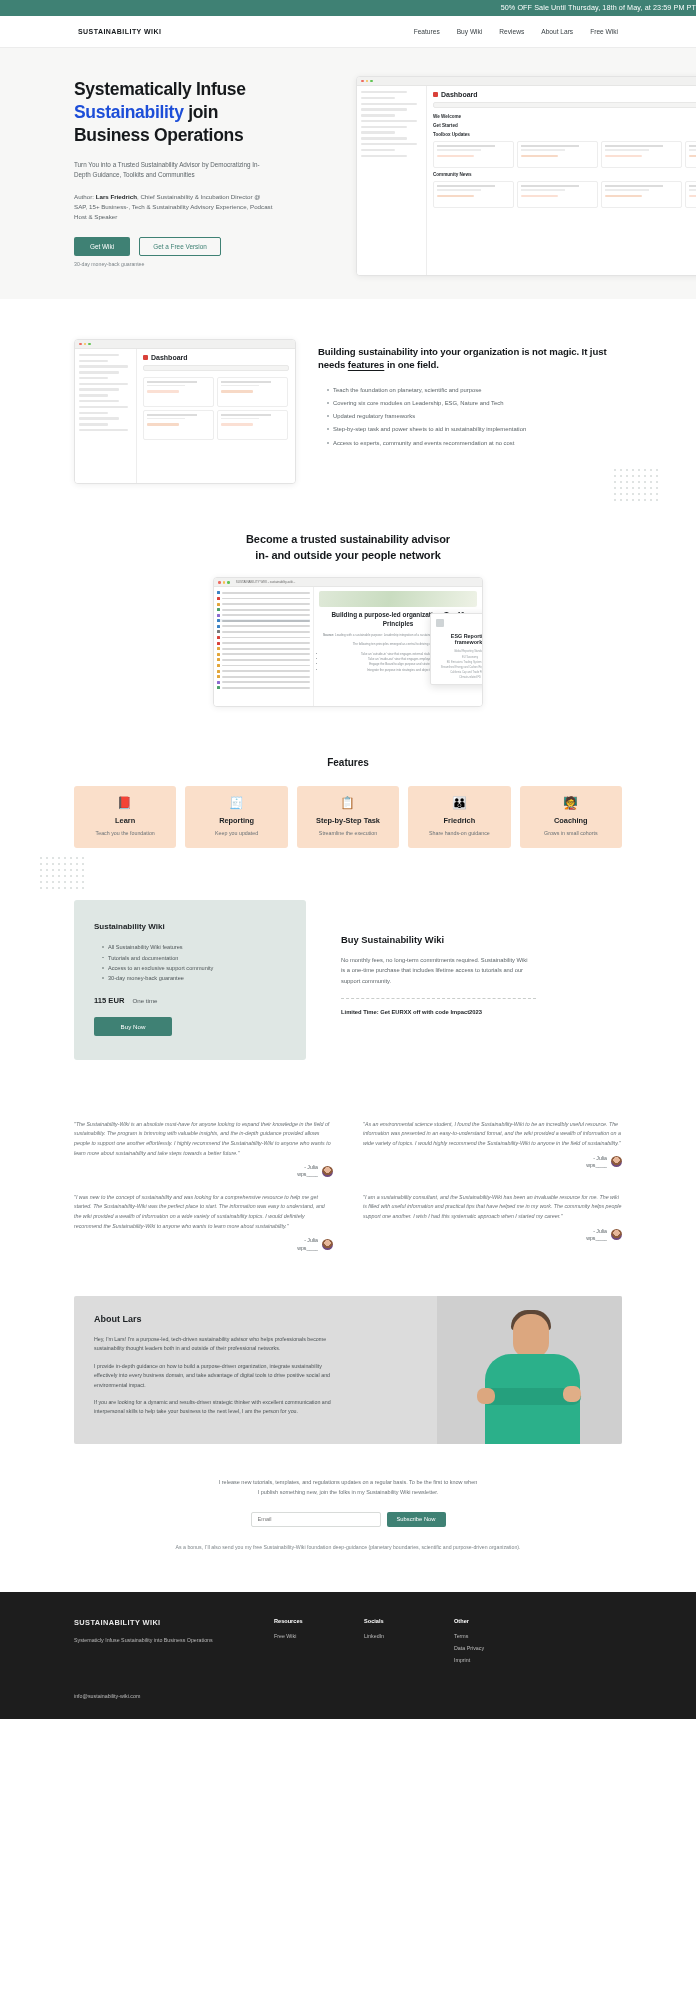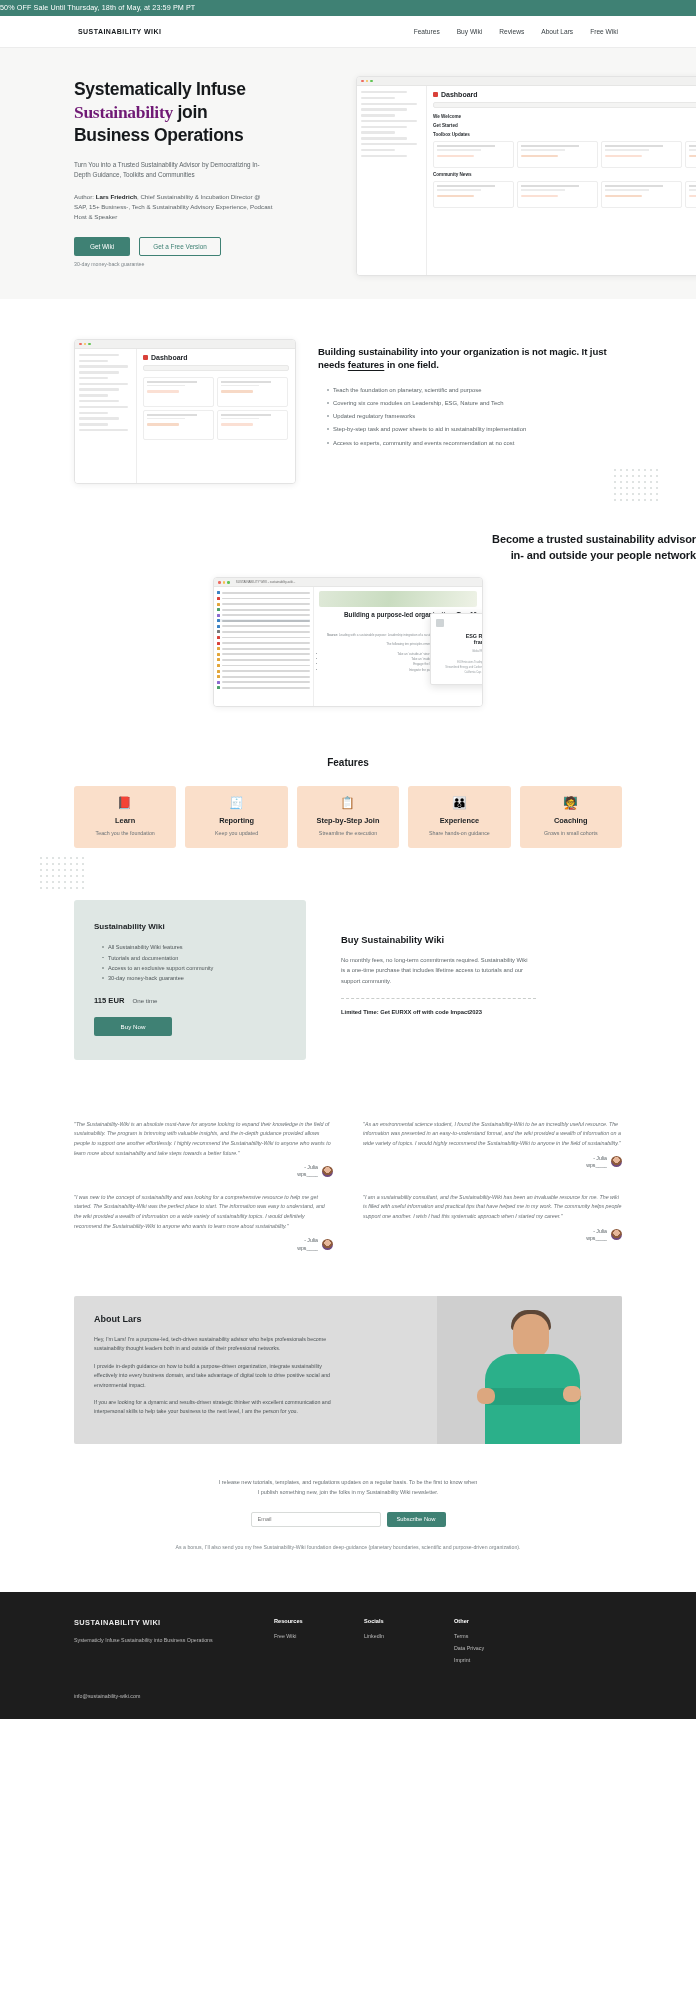--- a/index.html
+++ b/index.html
@@ -10,21 +10,21 @@
     color: #1f2328;
     -webkit-font-smoothing: antialiased;
   }
   .page { width: 696px; position: relative; overflow: hidden; }
 
   
   .promo-bar {
     background: #3f8174;
     color: #ffffff;
     font-size: 7.2px;
-    text-align: left;
+    text-align: right;
     padding: 3px 0 4px;
     letter-spacing: .1px;
   }
   
   .nav {
     height: 32px;
     background: #ffffff;
     display: flex;
     align-items: center;
     justify-content: space-between;
@@ -44,21 +44,21 @@
     min-height: 198px;
   }
   .hero-left { width: 275px; padding-left: 74px; }
   h1.hero-title {
     font-size: 17.5px;
     line-height: 1.32;
     letter-spacing: -.3px;
     font-weight: bold;
     color: #16191c;
   }
-  h1.hero-title .accent { color: #701a75; font-family: Liberation Serif, serif; }
+  h1.hero-title .accent { color: #1d4ed8; }
   .hero-sub {
     margin-top: 13px;
     font-size: 6.3px;
     line-height: 1.62;
     color: #5d6569;
     max-width: 205px;
   }
   .hero-author {
     margin-top: 11px;
     font-size: 6.2px;
@@ -147,21 +147,21 @@
   }
   .dotgrid {
     position: absolute; width: 48px; height: 38px;
     background-image: radial-gradient(#dfe3e2 1px, transparent 1px);
     background-size: 6px 6px;
   }
   .dg1 { right: 36px; top: 168px; }
   .dg2 { left: 38px; top: 336px; }
 
   
-  .advisor { padding: 12px 0 22px; text-align: right; position: relative; background: #fff; }
+  .advisor { padding: 12px 0 22px; text-align: center; position: relative; background: #fff; }
   h2.adv-title {
     font-size: 11px; line-height: 1.48; font-weight: bold; color: #16191c; letter-spacing: -.1px;
   }
   .advisor-shot { width: 270px; height: 130px; margin: 14px auto 0; position: relative; }
   .adv-body { display: flex; height: 121px; background: #fff; }
   .adv-side { width: 100px; border-right: 1px solid #eee; padding: 4px 3px; }
   .adv-row { display: flex; align-items: center; gap: 2px; margin-bottom: 2.6px; }
   .adv-sq { width: 3px; height: 3px; border-radius: .6px; flex: 0 0 3px; }
   .adv-line { height: 1.8px; background: #d8d8d8; border-radius: 1px; flex: 1; }
   .adv-main { flex: 1; padding: 4px 5px; position: relative; }
@@ -599,26 +599,26 @@
         <div class="feat-name">Learn</div>
         <div class="feat-desc">Teach you the foundation</div>
       </div>
       <div class="feat-card">
         <div class="feat-ico">🧾</div>
         <div class="feat-name">Reporting</div>
         <div class="feat-desc">Keep you updated</div>
       </div>
       <div class="feat-card">
         <div class="feat-ico">📋</div>
-        <div class="feat-name">Step-by-Step Join</div>
+        <div class="feat-name">Step-by-Step Task</div>
         <div class="feat-desc">Streamline the execution</div>
       </div>
       <div class="feat-card">
         <div class="feat-ico">👪</div>
-        <div class="feat-name">Experience</div>
+        <div class="feat-name">Friedrich</div>
         <div class="feat-desc">Share hands-on guidance</div>
       </div>
       <div class="feat-card">
         <div class="feat-ico">🧑‍🏫</div>
         <div class="feat-name">Coaching</div>
         <div class="feat-desc">Grows in small cohorts</div>
       </div>
     </div>
   </div>
 

